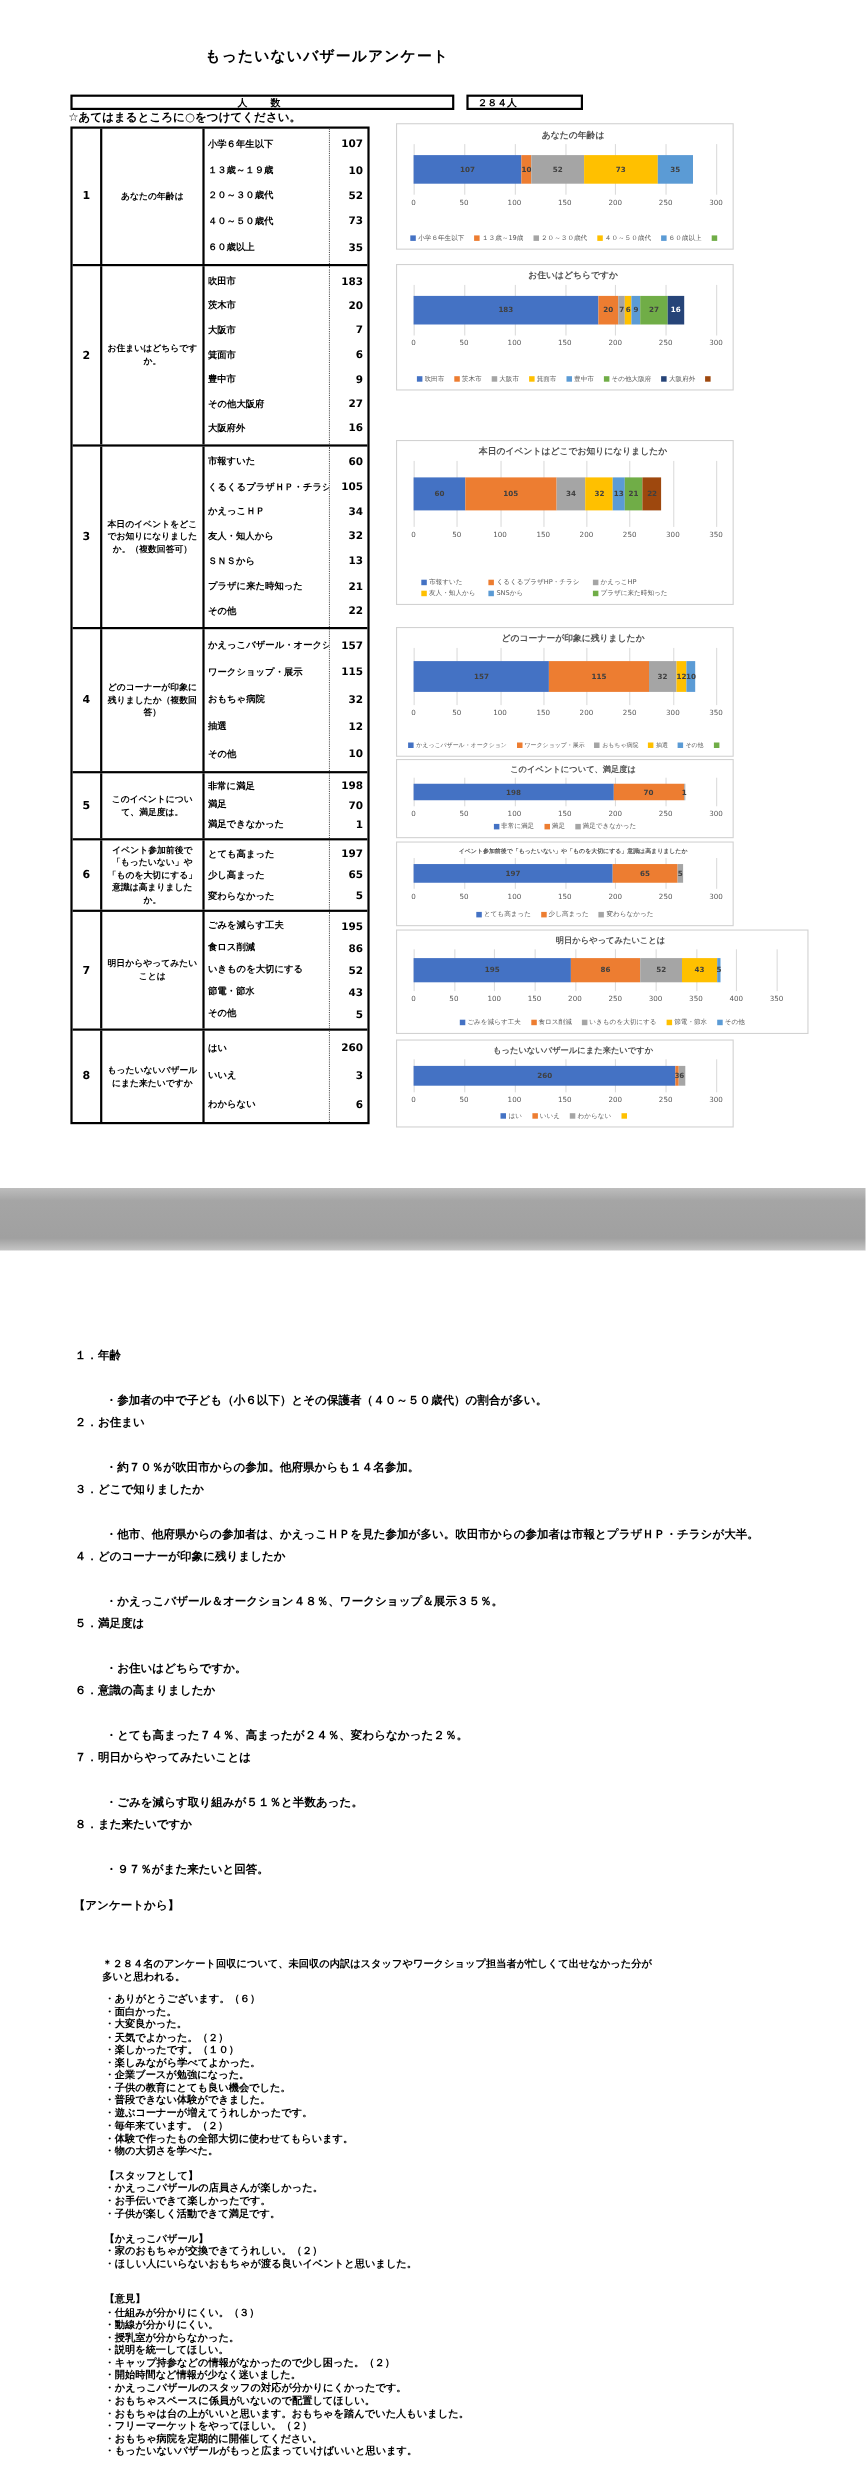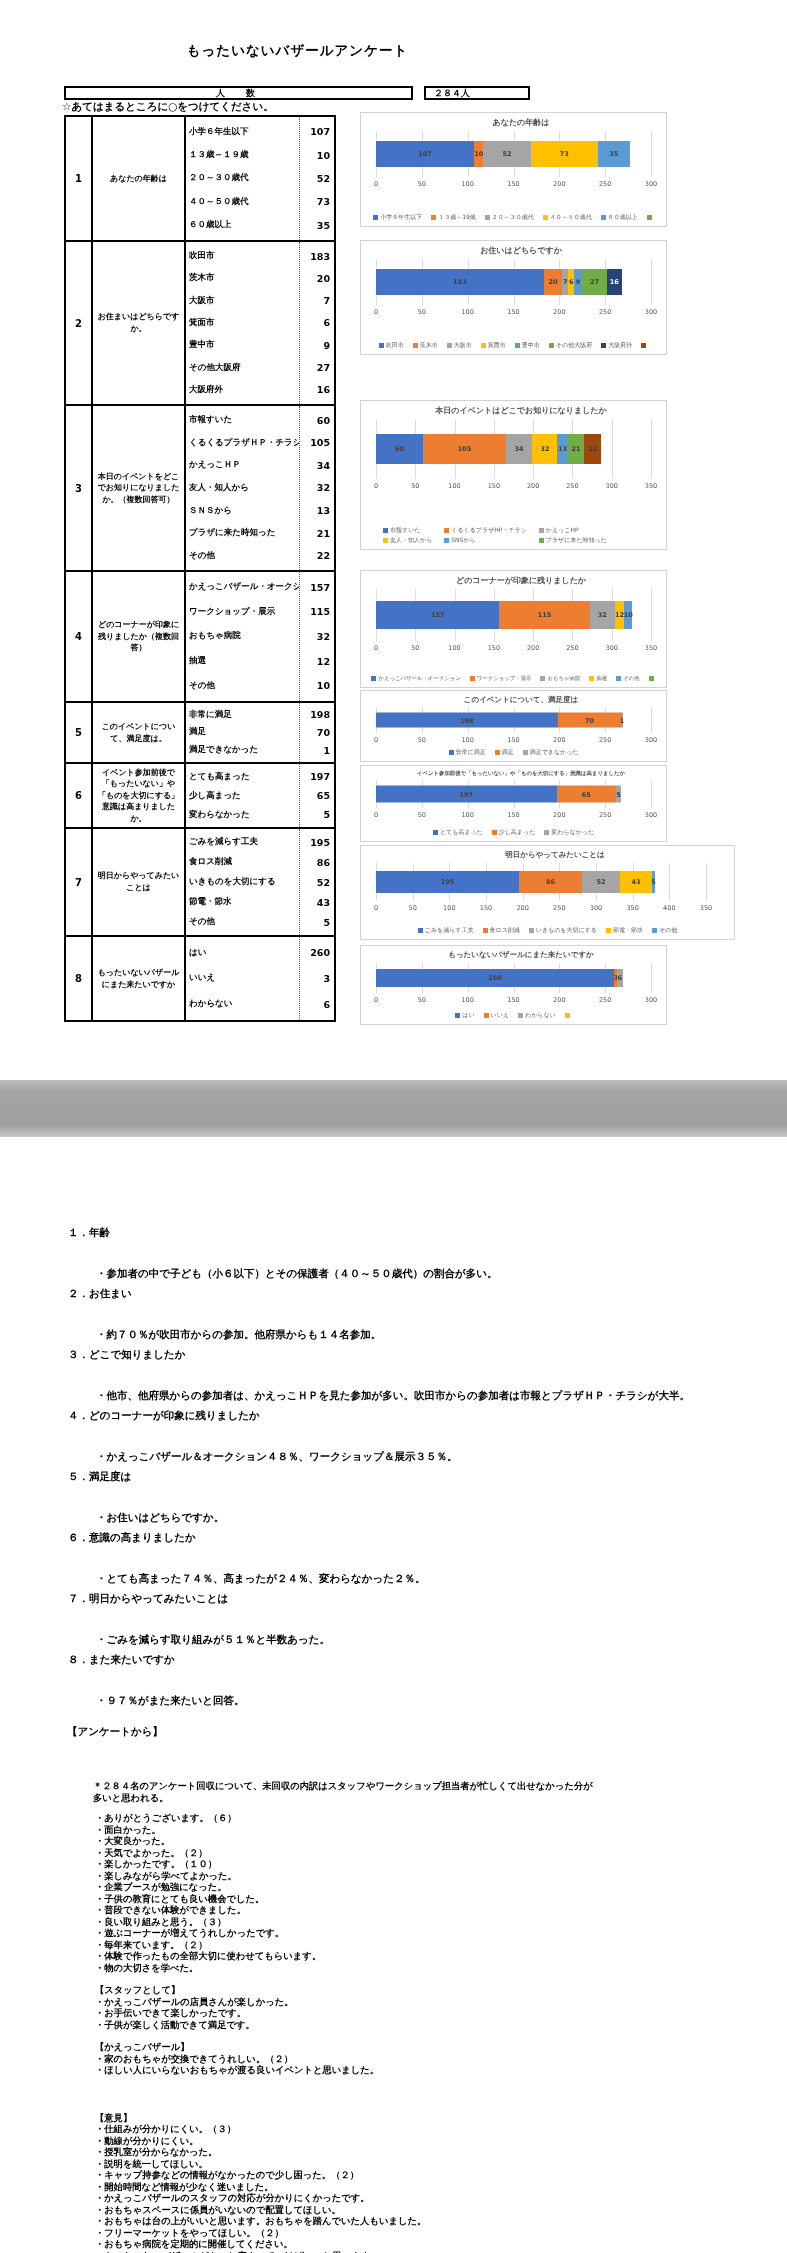--- a/index.html
+++ b/index.html
@@ -55,21 +55,21 @@
   
   .sum{margin:85px 0 0 68px;}
   .sum-h{font-size:10.5px;font-weight:bold;line-height:20.5px;}
   .sum-b{font-size:10.5px;font-weight:bold;line-height:20.5px;padding-left:28px;white-space:nowrap;margin-top:20px;}
   .cmt-sect{margin:15px 0 0 67px;font-size:10.5px;font-weight:bold;}
   .cmt{font-size:9.3px;font-weight:bold;line-height:11.5px;}
   .cmt-intro{margin:41px 0 0 93px;width:505px;}
   .cmt-list{margin:9px 0 0 95px;}
   .grp{margin:11px 0 0 95px;}
   .grp-h{font-size:9.3px;font-weight:bold;line-height:11.5px;}
-  .grp.gap{margin-top:37px;font-family:Liberation Mono, monospace;}
+  .grp.gap{margin-top:21px;}
 </style>
 </head>
 <body>
 
 <div class="page" id="page1">
   <div class="doc-title">もったいないバザールアンケート</div>
   <div class="hdr-bar">人　数</div>
   <div class="total-box">２８４人</div>
   <div class="note">☆あてはまるところに○をつけてください。</div>
   <div class="stable">
@@ -608,21 +608,20 @@
   <div class="cmt-list">
       <div class="cmt">・ありがとうございます。（６）</div>
       <div class="cmt">・面白かった。</div>
       <div class="cmt">・大変良かった。</div>
       <div class="cmt">・天気でよかった。（２）</div>
       <div class="cmt">・楽しかったです。（１０）</div>
       <div class="cmt">・楽しみながら学べてよかった。</div>
       <div class="cmt">・企業ブースが勉強になった。</div>
       <div class="cmt">・子供の教育にとても良い機会でした。</div>
       <div class="cmt">・普段できない体験ができました。</div>
-      <div class="cmt">・良い取り組みと思う。（３）</div>
       <div class="cmt">・遊ぶコーナーが増えてうれしかったです。</div>
       <div class="cmt">・毎年来ています。（２）</div>
       <div class="cmt">・体験で作ったもの全部大切に使わせてもらいます。</div>
       <div class="cmt">・物の大切さを学べた。</div>
     </div>
   <div id="cmt-groups">
       <div class="grp">
         <div class="grp-h">【スタッフとして】</div>
         <div class="cmt">・かえっこバザールの店員さんが楽しかった。</div>
         <div class="cmt">・お手伝いできて楽しかったです。</div>

